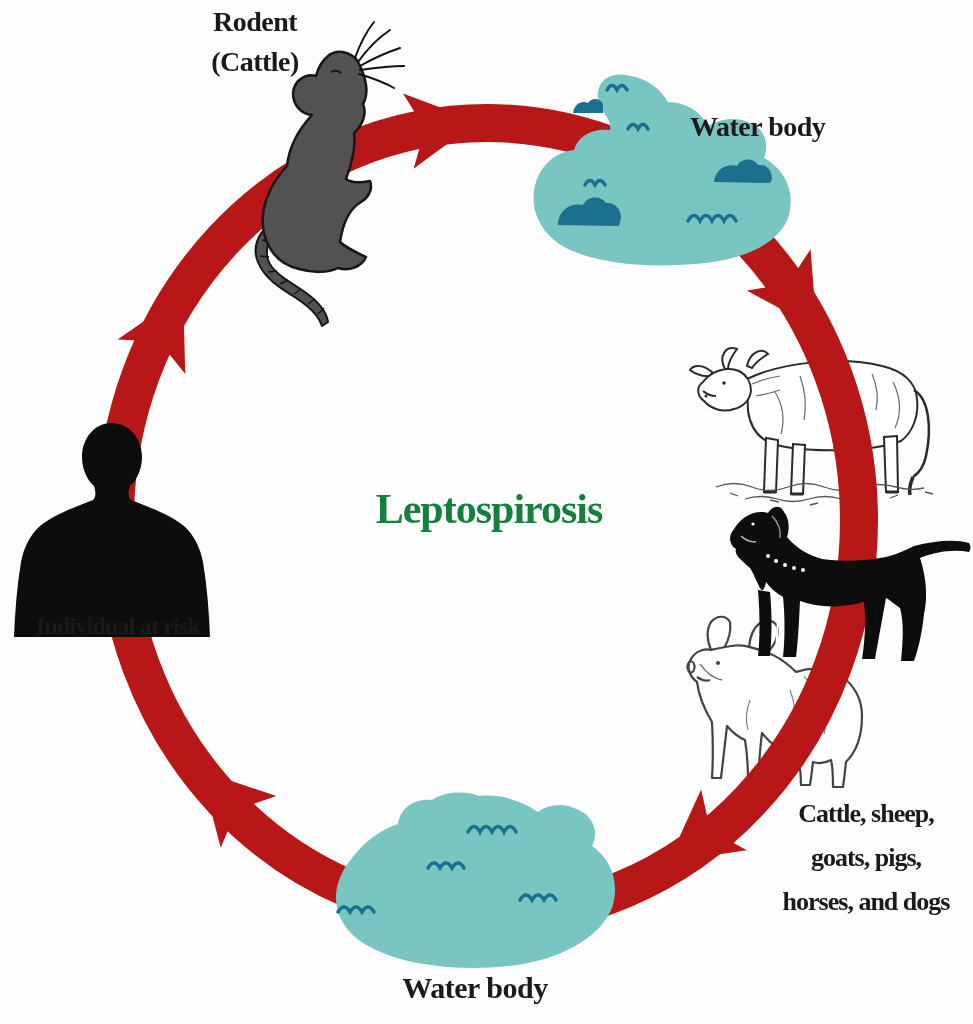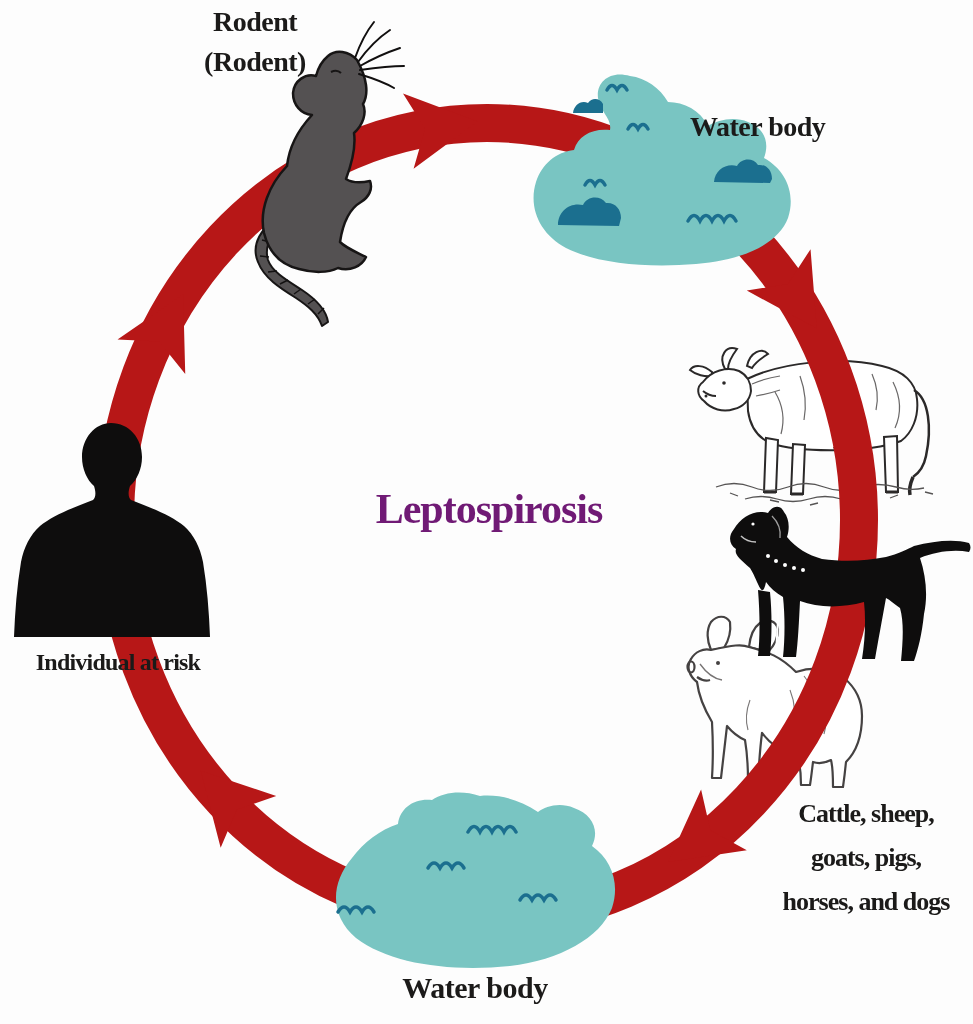--- a/index.html
+++ b/index.html
@@ -4,22 +4,22 @@
 <style>
   html,body{margin:0;padding:0;}
   body{width:973px;height:1024px;background:#fdfdfd;overflow:hidden;
        font-family:"DejaVu Sans","Liberation Sans",sans-serif;}
   .stage{position:relative;width:973px;height:1024px;font-family:Liberation Serif, serif;}
   svg.layer{position:absolute;left:0;top:0;}
   .lbl{position:absolute;color:#1b1a19;font-weight:bold;text-align:center;
        letter-spacing:-0.5px;line-height:1.2;}
   .lbl-rodent{left:120px;top:2px;width:270px;font-size:28px;line-height:40px;}
   .lbl-water-top{left:690px;top:110px;width:190px;font-size:28px;text-align:left;}
-  .lbl-title{left:289px;top:484px;width:400px;font-size:42px;letter-spacing:-1px;color:#701a75;}
-  .lbl-individual{left:0px;top:641px;width:236px;font-size:24px;letter-spacing:-0.8px;margin-top:7px;}
+  .lbl-title{left:289px;top:484px;width:400px;font-size:42px;letter-spacing:-1px;color:#15803d;}
+  .lbl-individual{left:0px;top:605px;width:236px;font-size:24px;letter-spacing:-0.8px;margin-top:7px;}
   .lbl-animals{left:742px;top:792px;width:248px;font-size:26px;line-height:44px;letter-spacing:-1px;}
   .lbl-water-bottom{left:355px;top:970px;width:240px;font-size:30px;}
 </style>
 </head>
 <body>
 
 <div class="stage">
 
 <svg class="layer" width="973" height="1024" viewBox="0 0 973 1024">
 
@@ -200,21 +200,21 @@
       <path d="M338,912 q6,-10 12,0 q6,-10 12,0 q6,-10 12,0"></path>
       <path d="M428,868 q6,-10 12,0 q6,-10 12,0 q6,-10 12,0"></path>
       <path d="M468,832 q6,-11 12,0 q6,-11 12,0 q6,-11 12,0 q6,-11 12,0"></path>
       <path d="M520,900 q6,-10 12,0 q6,-10 12,0 q6,-10 12,0"></path>
     </g>
   </g>
 </svg>
 
 <div class="lbl lbl-rodent">
   <div>Rodent</div>
-  <div>(Rodent)</div>
+  <div>(Cattle)</div>
 </div>
 
 <div class="lbl lbl-water-top">Water body</div>
 
 <div class="lbl lbl-title">Leptospirosis</div>
 
 <div class="lbl lbl-individual">Individual at risk</div>
 
 <div class="lbl lbl-animals">
   <div>Cattle, sheep,</div>

